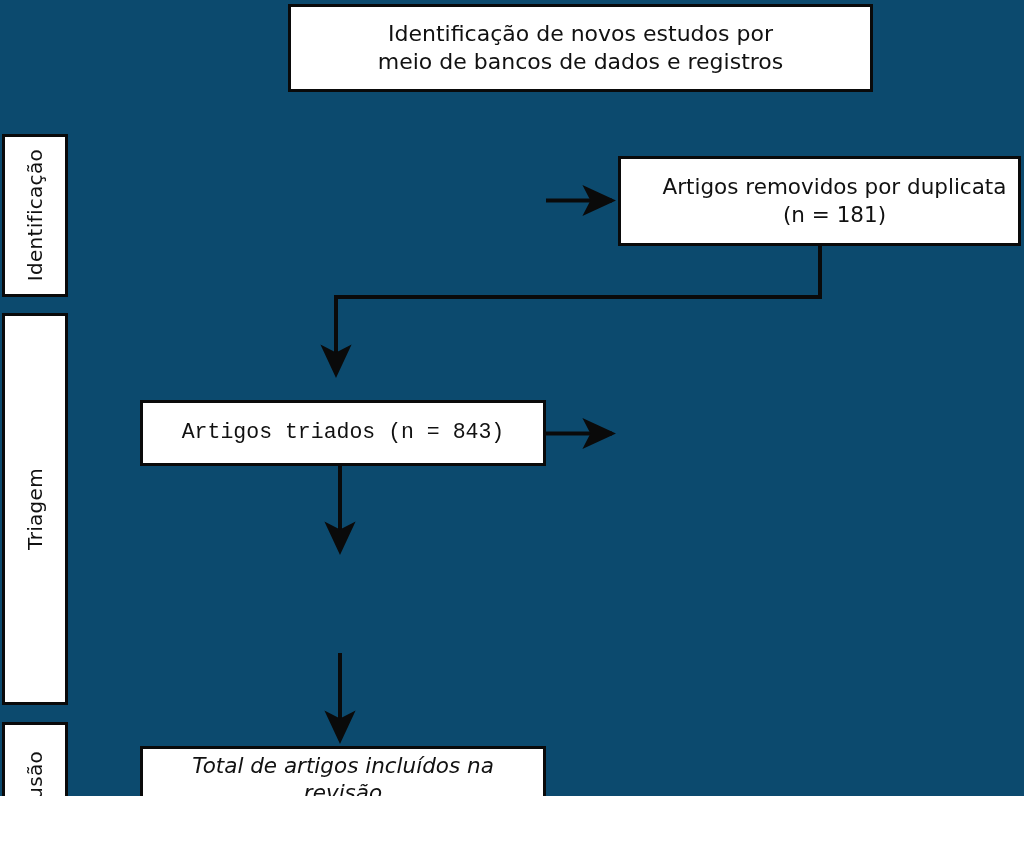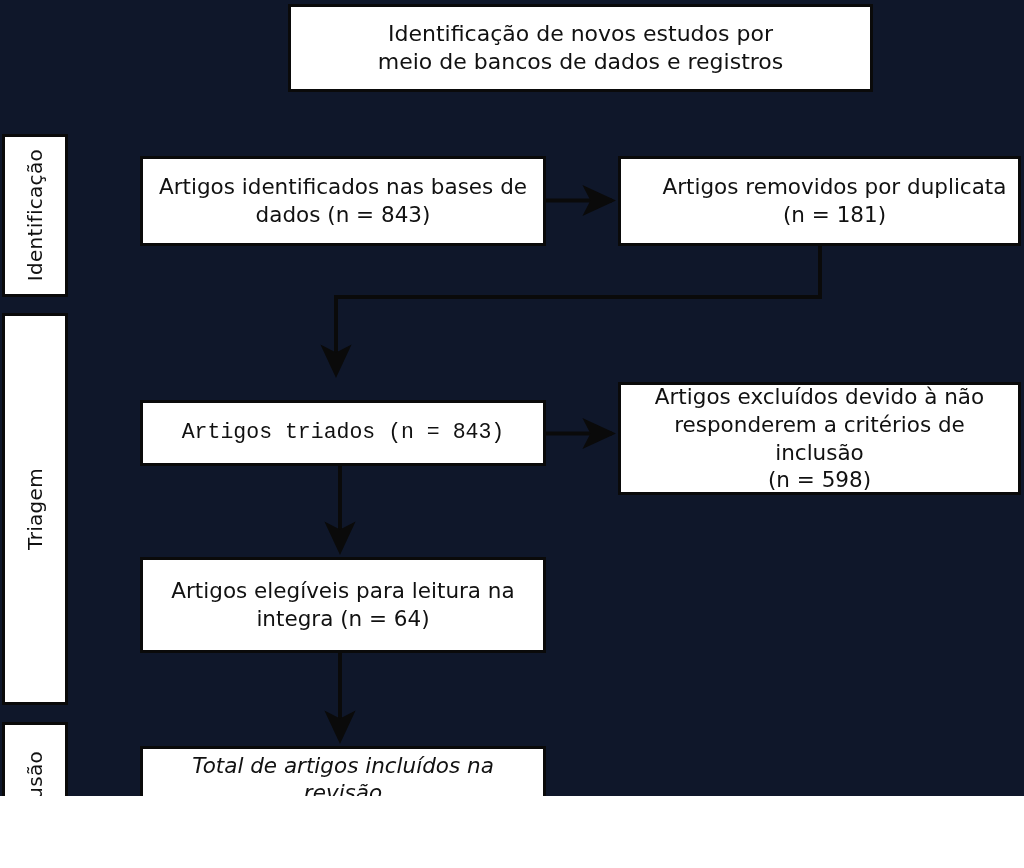--- a/index.html
+++ b/index.html
@@ -9,21 +9,21 @@
     background: #ffffff;
   }
   body {
     font-family: "DejaVu Sans", "Liberation Sans", sans-serif;
     color: #000000;
   }
   #diagram {
     position: relative;
     width: 1024px;
     height: 796px;
-    background: #0f172a;
+    background: #0c4a6e;
     overflow: hidden;
   }
   .box {
     position: absolute;
     box-sizing: border-box;
     border: 3px solid #0a0a0a;
     background: #ffffff;
     display: flex;
     align-items: center;
     justify-content: center;
@@ -106,43 +106,30 @@
   </div>
 
   <div class="stage-box" style="left:2px; top:313px; width:66px; height:392px;">
     <span class="stage-label">Triagem</span>
   </div>
 
   <div class="stage-box" style="left:2px; top:722px; width:66px; height:144px;">
     <span class="stage-label">Inclusão</span>
   </div>
 
-  <div class="box" style="left:140px; top:156px; width:406px; height:90px;">
-    <span>Artigos identificados nas bases de
-dados (n = 843)</span>
-  </div>
 
   <div class="box" style="left:618px; top:156px; width:403px; height:90px;padding-left:40px;">
     <span>Artigos removidos por duplicata
 (n = 181)</span>
   </div>
 
   <div class="box" style="left:140px; top:400px; width:406px; height:66px;font-family:Liberation Mono, monospace;">
     <span>Artigos triados (n = 843)</span>
   </div>
 
-  <div class="box" style="left:618px; top:382px; width:403px; height:113px;">
-    <span>Artigos excluídos devido à não
-responderem a critérios de inclusão
-(n = 598)</span>
-  </div>
 
-  <div class="box" style="left:140px; top:557px; width:406px; height:96px;">
-    <span>Artigos elegíveis para leitura na
-integra (n = 64)</span>
-  </div>
 
   <div class="box" style="left:140px; top:746px; width:406px; height:94px;font-style:italic;">
     <span>Total de artigos incluídos na revisão
 (n = 8)</span>
   </div>
 
 </div>
 
 </body></html>

